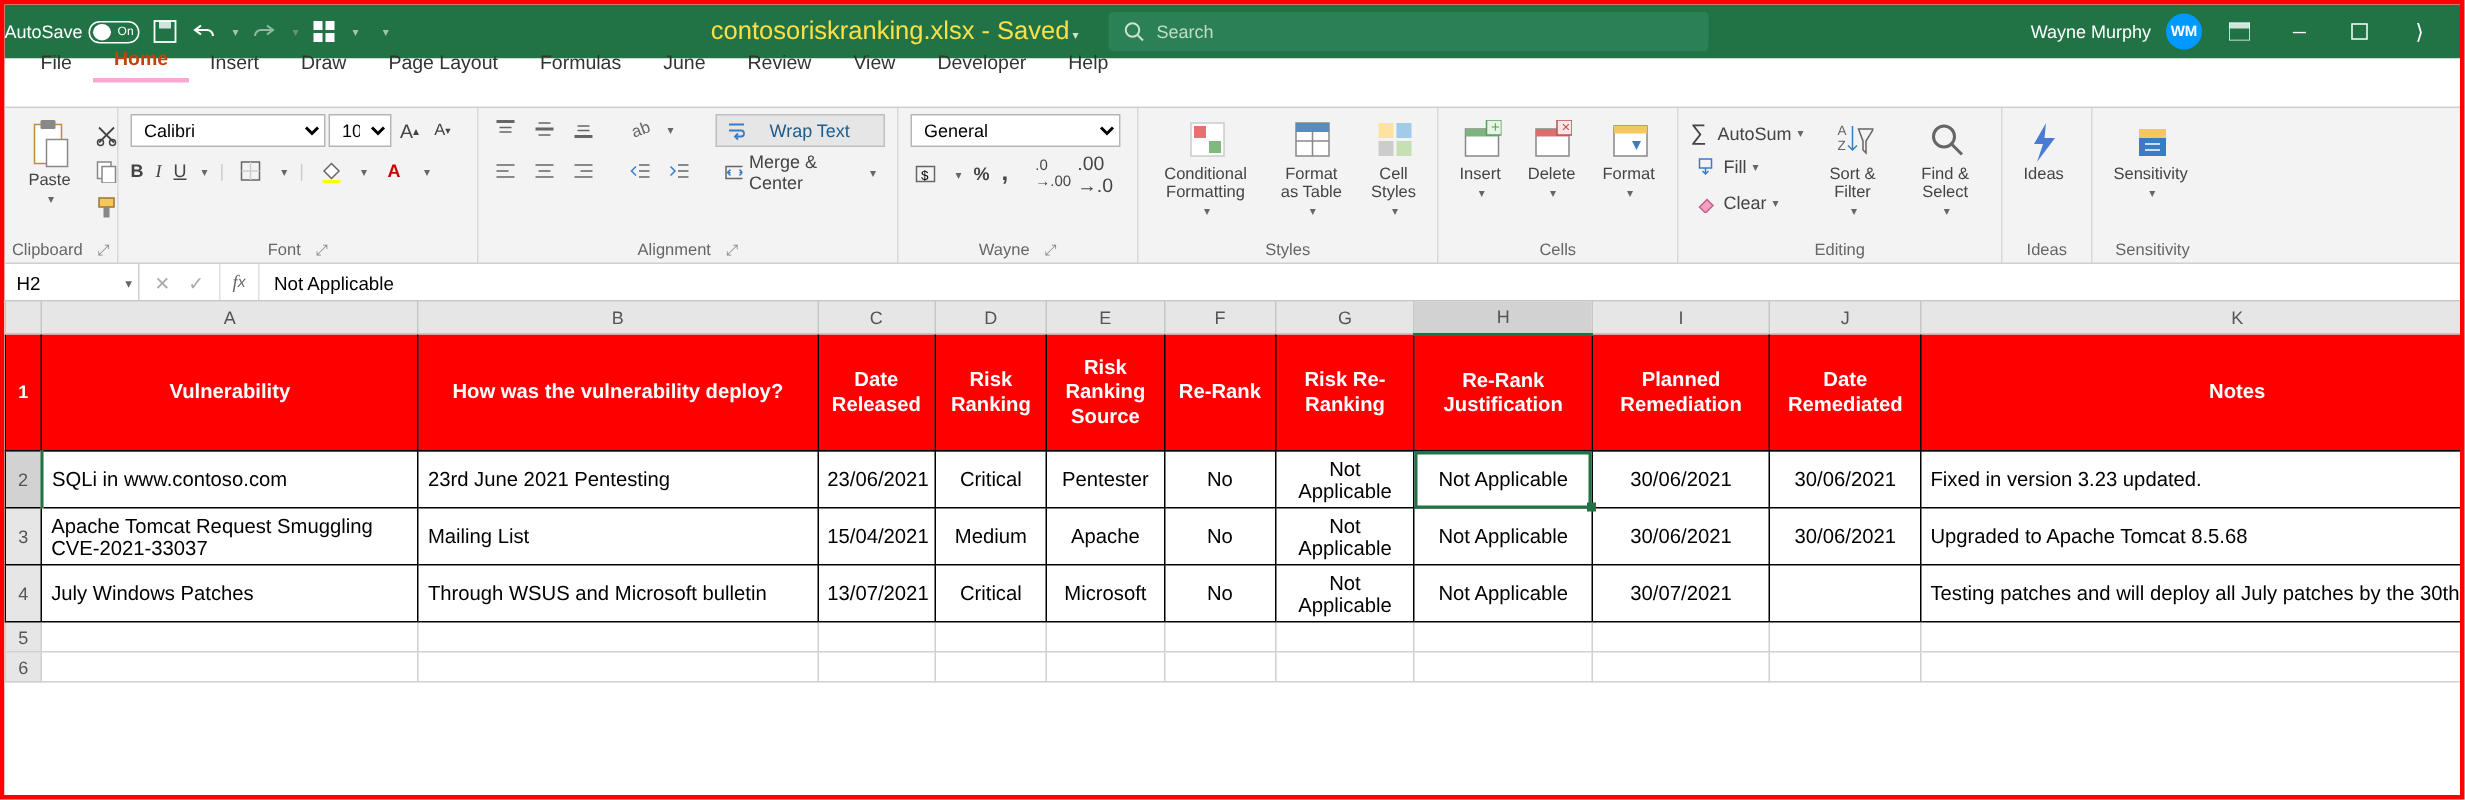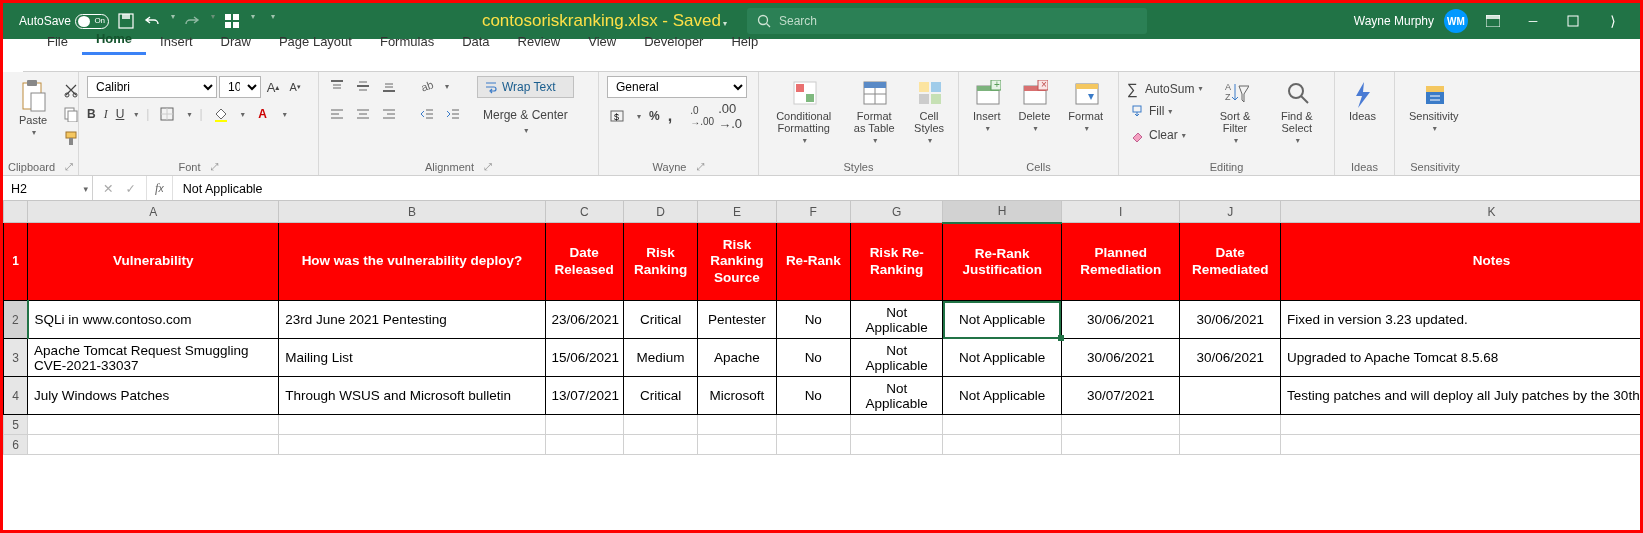--- a/index.html
+++ b/index.html
@@ -1,50 +1,50 @@
 <!DOCTYPE html>
 <html><head>
 <meta charset="utf-8">
 <style>
   * { box-sizing: border-box; margin: 0; padding: 0; font-family: "Segoe UI", Arial, sans-serif; }
   body { background: #fff; width: 1643px; height: 533px; overflow: hidden; border: 3px solid #ff0000; }
   .titlebar { background: #217346; height: 36px; display: flex; align-items: center; color: #fff; font-size: 12px; }
-  .tb-left { display: flex; gap: 8px; padding-left: 16px; flex: 0 0 auto; }
+  .tb-left { display: flex; align-items: center; gap: 8px; padding-left: 0; flex: 0 0 auto; }
   .autosave { display: flex; align-items: center; gap: 4px; }
   .toggle { width: 34px; height: 15px; border: 1px solid #fff; border-radius: 8px; position: relative; background: transparent; }
   .toggle-knob { width: 12px; height: 11px; border-radius: 50%; background: #fff; position: absolute; top: 1px; left: 2px; }
   .toggle-on { font-size: 8px; color: #fff; position: absolute; right: 3px; top: 1px; }
   .tb-icon { width: 18px; height: 18px; display: inline-flex; align-items: center; justify-content: center; }
   .tb-center { flex: 1; display: flex; align-items: center; justify-content: center; gap: 20px; }
   .filename { color: #fde047; font-size: 17px; }
   .search-box { background: #2b8055; height: 26px; width: 400px; border-radius: 3px; display: flex; align-items: center; padding: 0 10px; gap: 8px; color: #c0dccb; font-size: 12px; }
   .tb-right { display: flex; align-items: center; gap: 10px; padding-right: 12px; flex: 0 0 auto; }
   .user-badge { width: 24px; height: 24px; border-radius: 50%; background: #0099ff; color: #fff; display: inline-flex; align-items: center; justify-content: center; font-size: 10px; font-weight: 600; }
   .win-btn { width: 30px; height: 18px; display: inline-flex; align-items: center; justify-content: center; color:#fff; }
 
-  .tabs-row { height: 30px; display: flex; align-items: flex-end; padding: 16px 10px; font-size: 13px; background:#fff; border-bottom: 1px solid #d0d0d0; margin-left: 20px; }
+  .tabs-row { height: 30px; display: flex; align-items: flex-end; padding: 16px 10px; font-size: 13px; background:#fff; border-bottom: 1px solid #d0d0d0; }
   .app-tab { padding: 6px 14px; cursor: pointer; color:#333; }
-  .app-tab.active { border-bottom: 3px solid #3b82f6; color: #14532d; font-weight: 600; }
+  .app-tab.active { border-bottom: 3px solid #f9a8d4; color: #c2410c; font-weight: 600; }
   .tabs-right { margin-left: auto; display: flex; gap: 8px; align-items: center; font-size: 13px; }
   .share-btn { color: #217346; display:flex; align-items:center; gap:4px; padding:4px 8px; }
   .comments-btn { color:#333; display:flex; align-items:center; gap:4px; padding:4px 8px; }
 
   .ribbon { height: 104px; background: #f3f3f3; border-bottom: 1px solid #d0d0d0; display: flex; font-size: 12px; color:#444; }
   .ribbon-group { border-right: 1px solid #d8d8d8; padding: 4px 8px 2px 8px; display: flex; flex-direction: column; }
   .ribbon-group .body { flex: 1; display: flex; align-items: flex-start; gap: 6px; }
   .ribbon-group .label { text-align: center; font-size: 11px; color:#666; padding-top: 2px; display:flex; justify-content:center; align-items:center; gap:4px; }
   .big-btn { display: flex; flex-direction: column; align-items: center; justify-content: center; gap: 2px; padding: 4px 6px; font-size: 11px; }
   .icon-sq { width: 20px; height: 20px; display:inline-flex; align-items:center; justify-content:center; }
   .icon-lg { width: 32px; height: 32px; display:inline-flex; align-items:center; justify-content:center; }
   .caret { font-size: 8px; color:#666; padding-left:2px; }
   .rcol { display:flex; flex-direction:column; gap:4px; }
   .rrow { display:flex; align-items:center; gap:2px; }
   .sel { height: 22px; border:1px solid #b5b5b5; background:#fff; padding:0 4px; font-size:12px; }
-  .wrap-btn { background:#e6e6e6; border:1px solid #c0c0c0; height:22px; padding:0 6px; display:inline-flex; align-items:center; gap:4px; font-size:12px; }
-  .plain-btn { height:22px; padding:0 6px; display:inline-flex; align-items:center; gap:4px; font-size:12px;flex-direction:column; }
+  .wrap-btn { background:#e6e6e6; border:1px solid #c0c0c0; height:22px; padding:0 6px; display:inline-flex; align-items:center; gap:15px; font-size:12px; }
+  .plain-btn { height:22px; padding:0 6px; display:inline-flex; align-items:center; gap:4px; font-size:12px; }
   .tools-icon { width:24px; height:28px; }
 
   .formula-bar { height: 26px; border-bottom: 1px solid #d0d0d0; display: flex; align-items: center; font-size: 12.5px; background:#fff; }
   .name-box { width: 90px; border-right: 1px solid #d0d0d0; height:100%; display:flex; align-items:center; padding:0 8px; position:relative; }
   .name-box .caret-dn { position:absolute; right:4px; font-size:9px; color:#666; }
   .fb-btns { display:flex; align-items:center; gap:4px; padding:0 6px; color:#aaa; }
   .fx { font-style: italic; font-family: "Times New Roman", serif; color:#666; padding:0 8px; border-left:1px solid #e0e0e0; border-right:1px solid #e0e0e0; height:100%; display:flex; align-items:center; }
   .fb-input { flex:1; padding:0 10px; }
 
   .sheet { position: absolute; top: 200px; left: 3px; right: 3px; bottom: 3px; overflow: hidden; background:#fff; }
@@ -133,21 +133,21 @@
   </div>
 </div>
 
 <div class="tabs-row">
   <div class="app-tab">File</div>
   <div class="app-tab active">Home</div>
   <div class="app-tab">Insert</div>
   <div class="app-tab">Draw</div>
   <div class="app-tab">Page Layout</div>
   <div class="app-tab">Formulas</div>
-  <div class="app-tab">Data</div>
+  <div class="app-tab">June</div>
   <div class="app-tab">Review</div>
   <div class="app-tab">View</div>
   <div class="app-tab">Developer</div>
   <div class="app-tab">Help</div>
 </div>
 
 <div class="ribbon">
 
   <div class="ribbon-group" style="width:76px">
     <div class="body">
@@ -577,21 +577,21 @@
           <td class=" center">Not Applicable</td>
           <td class="sel-cell center">Not Applicable</td>
           <td class=" center">30/06/2021</td>
           <td class=" center">30/06/2021</td>
           <td class="">Fixed in version 3.23 updated.</td>
         </tr>
         <tr class="data-row">
           <td class="rowhdr">3</td>
           <td class="">Apache Tomcat Request Smuggling CVE-2021-33037</td>
           <td class="">Mailing List</td>
-          <td class=" center">15/06/2021</td>
+          <td class=" center">15/04/2021</td>
           <td class=" center">Medium</td>
           <td class=" center">Apache</td>
           <td class=" center">No</td>
           <td class=" center">Not Applicable</td>
           <td class=" center">Not Applicable</td>
           <td class=" center">30/06/2021</td>
           <td class=" center">30/06/2021</td>
           <td class="">Upgraded to Apache Tomcat 8.5.68</td>
         </tr>
         <tr class="data-row">

